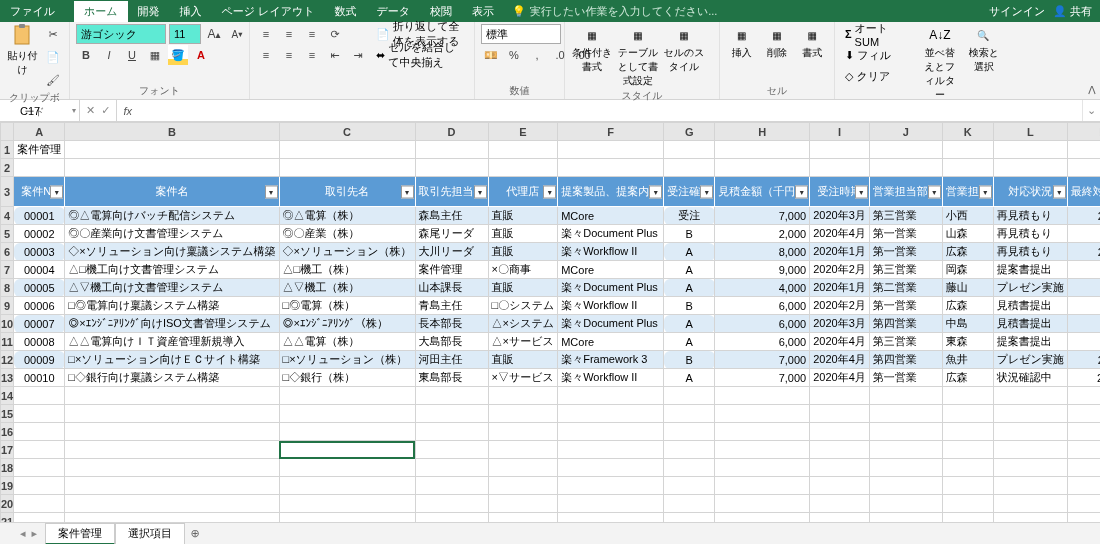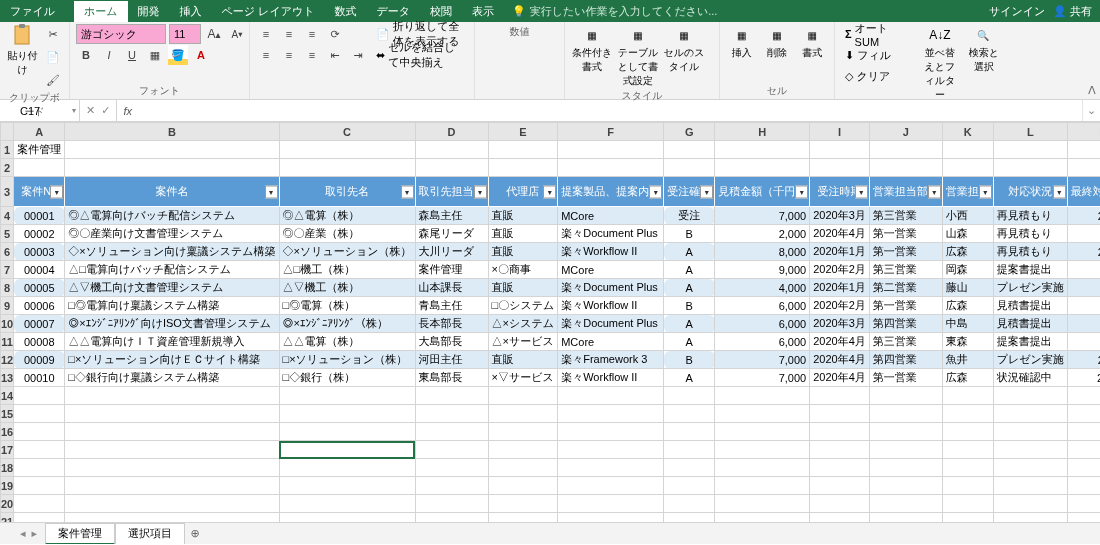--- a/index.html
+++ b/index.html
@@ -12,21 +12,21 @@
 .titlebar-right { margin-left: auto; display: flex; align-items: center; gap: 8px; padding-right: 8px; }
 .share-btn { display: flex; align-items: center; gap: 3px; }
 .ribbon { background: #f3f3f3; border-bottom: 1px solid #d4d4d4; height: 78px; display: flex; position: relative; }
 .ribbon-group { border-right: 1px solid #e1e1e1; padding: 2px 6px 0; display: flex; flex-direction: column; }
 .ribbon-group-content { flex: 1; display: flex; align-items: flex-start; gap: 4px; }
 .ribbon-group-label { text-align: center; font-size: 10px; color: #666; padding: 1px 0; }
 .rb-col { display: flex; flex-direction: column; align-items: center; gap: 1px; }
 .rb-big { width: 42px; text-align: center; font-size: 10px; cursor: pointer; }
 .rb-icon { width: 22px; height: 22px; display: inline-flex; align-items: center; justify-content: center; }
 .rb-row { display: flex; align-items: center; gap: 3px; height: 20px; }
-.font-select { border: 1px solid #ababab; background: #f9a8d4; font-size: 11px; height: 20px; padding: 0 15px 0 4px; }
+.font-select { border: 1px solid #ababab; background: #5eead4; font-size: 11px; height: 20px; padding: 0 15px 0 4px; }
 .rb-btn { width: 20px; height: 20px; display: inline-flex; align-items: center; justify-content: center; cursor: pointer; color: #444; }
 .rb-text-btn { display: flex; align-items: center; gap: 3px; font-size: 11px; padding: 0 4px; height: 20px; cursor: pointer; }
 .combo { border: 1px solid #ababab; background: #fff; height: 20px; width: 80px; font-size: 11px; padding: 0 4px; }
 .ribbon-collapse { position: absolute; right: 4px; bottom: 2px; cursor: pointer; color: #666; }
 .name-fx-bar { height: 22px; border-bottom: 1px solid #d4d4d4; display: flex; align-items: stretch; background: #fff; }
 .name-box { width: 80px; border-right: 1px solid #d4d4d4; display: flex; align-items: center; padding: 0 20px; font-size: 11px; position: relative; }
 .name-box::after { content: "▾"; position: absolute; right: 3px; font-size: 8px; color: #888; }
 .fx-btns { display: flex; align-items: center; border-right: 1px solid #d4d4d4; padding: 0 6px; gap: 6px; color: #888; }
 .fx-label { font-style: italic; font-size: 11px; padding: 0 6px; display: flex; align-items: center; color: #555; }
 .formula-input { flex: 1; border: none; outline: none; font-size: 11px; padding: 0 4px; }
@@ -153,20 +153,30 @@
           </div>
         <div class="rb-text-btn">
             <span>⬌</span>
             <span>セルを結合して中央揃え</span>
           </div>
       </div>
     </div>
   </div>
 
   <div class="ribbon-group" style="width:90px">
+    <div class="ribbon-group-content rb-col" style="align-items:flex-start;width:100%">
+      <input class="combo" value="標準" style="">
+      <div class="rb-row">
+        <span class="rb-btn">💴</span>
+        <span class="rb-btn">%</span>
+        <span class="rb-btn">,</span>
+        <span class="rb-btn">.0</span>
+        <span class="rb-btn">.00</span>
+      </div>
+    </div>
     <div class="ribbon-group-label">数値</div>
   </div>
 
   <div class="ribbon-group" style="width:155px">
     <div class="ribbon-group-content">
       <div class="rb-big"><div class="rb-icon">▦</div><div>条件付き書式</div></div>
       <div class="rb-big"><div class="rb-icon">▦</div><div>テーブルとして書式設定</div></div>
       <div class="rb-big"><div class="rb-icon">▦</div><div>セルのスタイル</div></div>
     </div>
     <div class="ribbon-group-label">スタイル</div>
@@ -326,21 +336,21 @@
           <td class="cell band-odd num-r">8,000</td>
           <td class="cell band-odd">2020年1月</td>
           <td class="cell band-odd">第一営業</td>
           <td class="cell band-odd">広森</td>
           <td class="cell band-odd">再見積もり</td>
           <td class="cell band-odd num-r">2019/11</td>
         </tr>
         <tr>
           <th class="row-hdr">7</th>
           <td class="cell band-even num-c">00004</td>
-          <td class="cell band-even">△□電算向けバッチ配信システム</td>
+          <td class="cell band-even">△□機工向け文書管理システム</td>
           <td class="cell band-even">△□機工（株）</td>
           <td class="cell band-even">案件管理</td>
           <td class="cell band-even">×〇商事</td>
           <td class="cell band-even">MCore</td>
           <td class="cell band-even num-c">A</td>
           <td class="cell band-even num-r">9,000</td>
           <td class="cell band-even">2020年2月</td>
           <td class="cell band-even">第三営業</td>
           <td class="cell band-even">岡森</td>
           <td class="cell band-even">提案書提出</td>

